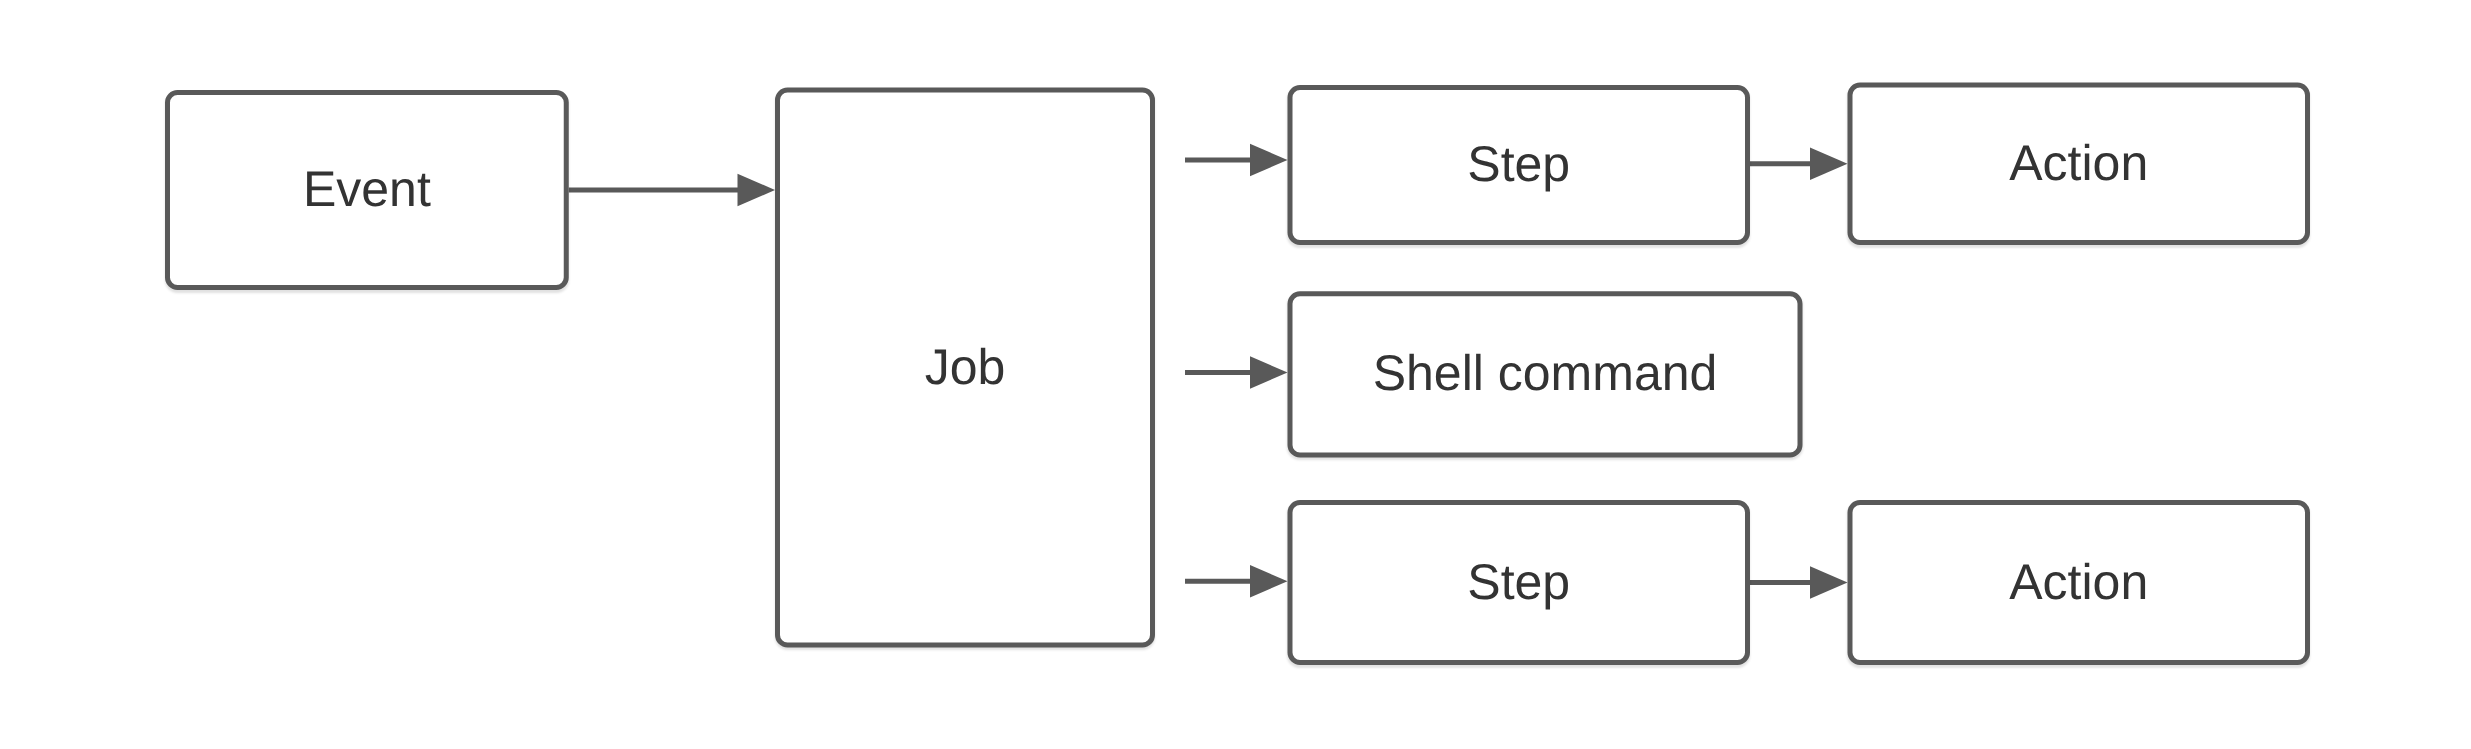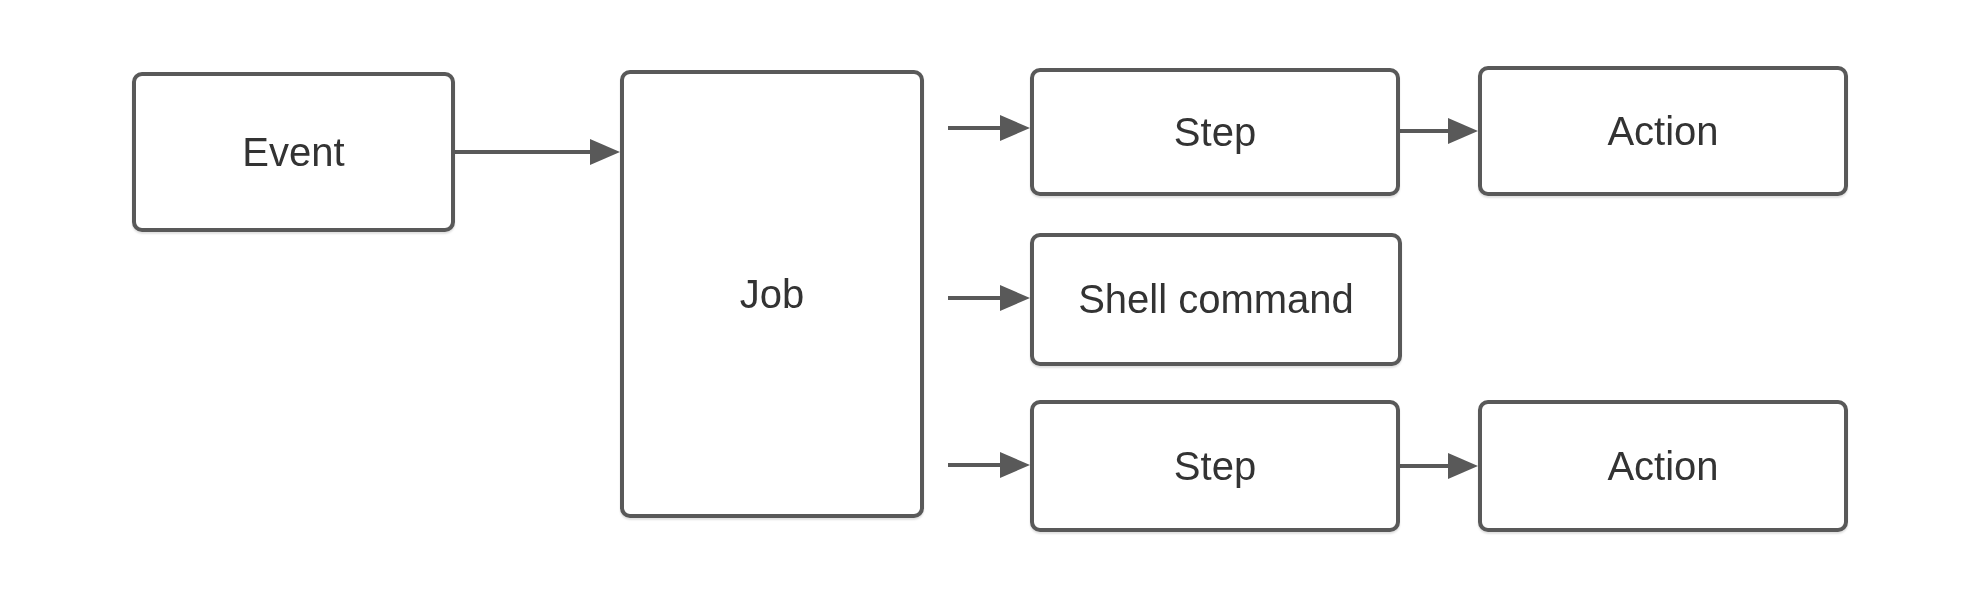--- a/index.html
+++ b/index.html
@@ -31,21 +31,21 @@
   .node .label {
     font-size: 40px;
     color: var(--text);
     white-space: nowrap;
     text-align: center;
   }
   #node-event         { left: 132px;  top: 72px;  width: 323px; height: 160px; }
   #node-job           { left: 620px;  top: 70px;  width: 304px; height: 448px; }
   #node-step-top      { left: 1030px; top: 68px;  width: 370px; height: 128px; }
   #node-action-top    { left: 1478px; top: 66px;  width: 370px; height: 130px; }
-  #node-shell-command { left: 1030px; top: 233px; width: 372px; height: 133px; }
+  #node-shell-command { left: 1030px; top: 233px; width: 412px; height: 133px; }
   #node-step-bottom   { left: 1030px; top: 400px; width: 370px; height: 132px; }
   #node-action-bottom { left: 1478px; top: 400px; width: 370px; height: 132px; }
   #edges-layer {
     position: absolute;
     left: 0; top: 0;
     width: 1977px; height: 599px;
     pointer-events: none;
   }
   .edge-line { stroke: var(--arrow); stroke-width: 4; }
   .edge-head { fill: var(--arrow); stroke: none; }

